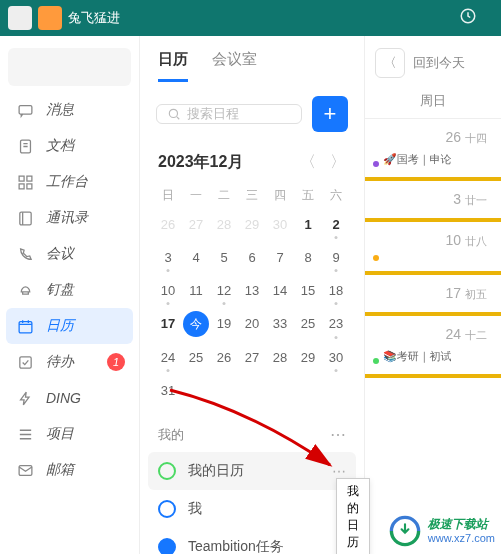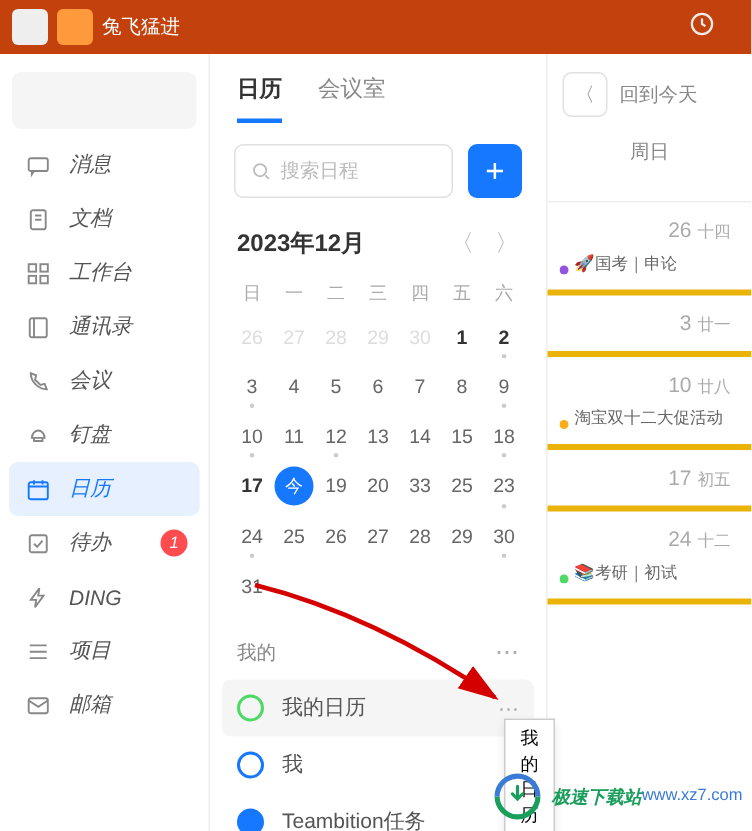--- a/index.html
+++ b/index.html
@@ -1,36 +1,36 @@
 <!DOCTYPE html>
 <html><head>
 <meta charset="utf-8">
 <style>
 * { box-sizing: border-box; margin: 0; padding: 0; font-family: "Microsoft YaHei", "PingFang SC", sans-serif; }
 body { background: #fff; width: 501px; height: 554px; overflow: hidden; position: relative; }
-.titlebar { height: 36px; background: #c2410c; display: flex; align-items: center; padding: 0 8px; color: #fff; gap: 6px; }
+.titlebar { height: 36px; background: #0f766e; display: flex; align-items: center; padding: 0 8px; color: #fff; gap: 6px; }
 .avatar { width: 24px; height: 24px; background: #eee; border-radius: 4px; }
 .avatar.rabbit { background: #ff9a3c; }
 .titlebar .name { font-size: 13px; font-weight: 500; }
 .history-icon { margin-left: auto; margin-right: 16px; color: #fff; opacity: .9; }
 .container { display: flex; height: calc(100% - 36px); }
 .sidebar { width: 140px; border-right: 1px solid #eee; padding-top: 12px; font-style: italic; }
 .sb-header { height: 38px; background: #f5f5f5; border-radius: 6px; margin: 0 8px 6px; }
 .sb-item { display: flex; align-items: center; padding: 9px 16px; font-size: 14px; color: #555; cursor: pointer; gap: 12px; position: relative; }
 .sb-item.active { color: #1677ff; background: #e6f0ff; border-radius: 6px; margin: 0 6px; padding: 9px 10px; }
 .sb-item .icon { width: 18px; height: 18px; display: flex; align-items: center; justify-content: center; color: #888; }
 .sb-item.active .icon { color: #1677ff; }
 .sb-item .badge { position: absolute; right: 14px; background: #ff4d4f; color: #fff; width: 18px; height: 18px; border-radius: 50%; font-size: 11px; display: flex; align-items: center; justify-content: center; }
 .main { flex: 1; display: flex; }
 .cal-col { width: 225px; border-right: 1px solid #eee; }
 .tabs { display: flex; gap: 24px; padding: 14px 18px 0; }
 .tab { font-size: 15px; color: #888; padding-bottom: 10px; cursor: pointer; }
 .tab.active { color: #333; font-weight: 600; border-bottom: 3px solid #1677ff; }
 .search-row { display: flex; gap: 10px; padding: 14px 16px; align-items: center; }
-.search-box { flex: 1; border: 1px solid #e0e0e0; border-radius: 6px; height: 36px; display: flex; align-items: center; padding: 0 10px; color: #bbb; font-size: 13px; gap: 6px; }
+.search-box { flex: 1; border: 1px solid #e0e0e0; border-radius: 6px; height: 20px; display: flex; align-items: center; padding: 0 10px; color: #bbb; font-size: 13px; gap: 6px; }
 .add-btn { width: 36px; height: 36px; background: #1677ff; border-radius: 6px; color: #fff; display: flex; align-items: center; justify-content: center; font-size: 22px; cursor: pointer; }
 .month-row { display: flex; align-items: center; padding: 6px 18px 10px; }
 .month-label { font-size: 16px; font-weight: 600; color: #333; }
 .month-nav { margin-left: auto; display: flex; gap: 14px; color: #bbb; }
 .month-nav span { cursor: pointer; }
 .cal-grid { padding: 0 14px; }
 .cal-head, .cal-row { display: grid; grid-template-columns: repeat(7, 1fr); }
 .cal-head div { text-align: center; font-size: 12px; color: #aaa; padding: 4px 0; }
 .cal-row div { text-align: center; font-size: 13px; color: #666; padding: 9px 0; cursor: pointer; position: relative; }
 .cal-row div.other { color: #ddd; }
@@ -44,32 +44,32 @@
 .cal-item.hover { background: #f5f5f5; border-radius: 6px; margin: 0 8px; padding: 10px 10px; }
 .circle { width: 18px; height: 18px; border: 2px solid #4cd964; border-radius: 50%; }
 .circle.blue { border-color: #1677ff; }
 .circle.filled { background: #1677ff; border-color: #1677ff; }
 .cal-item .dots { margin-left: auto; color: #aaa; }
 .tooltip { position: absolute; top: 26px; left: 196px; background: #fff; border: 1px solid #ccc; padding: 4px 10px; font-size: 12px; box-shadow: 0 2px 6px rgba(0,0,0,.1); z-index: 5; }
 .sched-col { flex: 1; padding: 12px 0; }
 .sched-top { display: flex; align-items: center; padding: 0 10px 14px; gap: 8px; }
 .chev-btn { width: 30px; height: 30px; border: 1px solid #e0e0e0; border-radius: 6px; display: flex; align-items: center; justify-content: center; color: #888; cursor: pointer; font-size: 13px;}
 .today-btn { font-size: 13px; color: #888; }
-.day-head { text-align: center; font-size: 13px; color: #888; padding-bottom: 24px; border-bottom: 1px solid #eee; }
+.day-head { text-align: center; font-size: 13px; color: #888; padding-bottom: 8px; border-bottom: 1px solid #eee; }
 .day-block { border-bottom: 4px solid #eab308; padding: 10px 8px; position: relative; }
 .day-num { text-align: right; font-size: 14px; color: #aaa; padding-right: 6px; }
 .day-num .lunar { font-size: 11px; margin-left: 4px; }
 .event { font-size: 11px; color: #666; margin-top: 6px; white-space: nowrap; overflow: hidden; text-overflow: ellipsis; display: flex; align-items: flex-end; gap: 4px; }
 .event .edot { width: 6px; height: 6px; border-radius: 50%; background: #4cd964; flex-shrink: 0; }
 .event .edot.purple { background: #9254de; }
 .event .edot.orange { background: #faad14; }
 .arrow-svg { position: absolute; top: 380px; left: 150px; z-index: 10; pointer-events: none; }
 .watermark { position: absolute; bottom: 6px; right: 6px; z-index: 20; display: flex; align-items: center; gap: 6px;}
 .wm-logo { width: 34px; height: 34px; }
-.wm-text { display: flex; flex-direction: row; font-size: 12px; line-height: 1.2;}
+.wm-text { display: flex; flex-direction: column; font-size: 12px; line-height: 1.2;}
 .wm-text .l1 { color: #1a9e5c; font-weight: bold; font-style: italic;}
 .wm-text .l2 { color: #3a7bd5; font-size: 11px;}
 </style>
 </head>
 <body>
 
 <div class="titlebar">
   <div class="avatar"></div>
   <div class="avatar rabbit"></div>
   <span class="name">兔飞猛进</span>
@@ -313,21 +313,20 @@
               <span>🚀国考｜申论</span>
             </div>
           </div>
           <div class="day-block">
             <div class="day-num">3<span class="lunar">廿一</span></div>
           </div>
           <div class="day-block">
             <div class="day-num">10<span class="lunar">廿八</span></div>
             <div class="event">
               <span class="edot orange"></span>
-              <span>淘宝双十二大促活动</span>
             </div>
           </div>
           <div class="day-block">
             <div class="day-num">17<span class="lunar">初五</span></div>
           </div>
           <div class="day-block">
             <div class="day-num">24<span class="lunar">十二</span></div>
             <div class="event">
               <span class="edot "></span>
               <span>📚考研｜初试</span>

